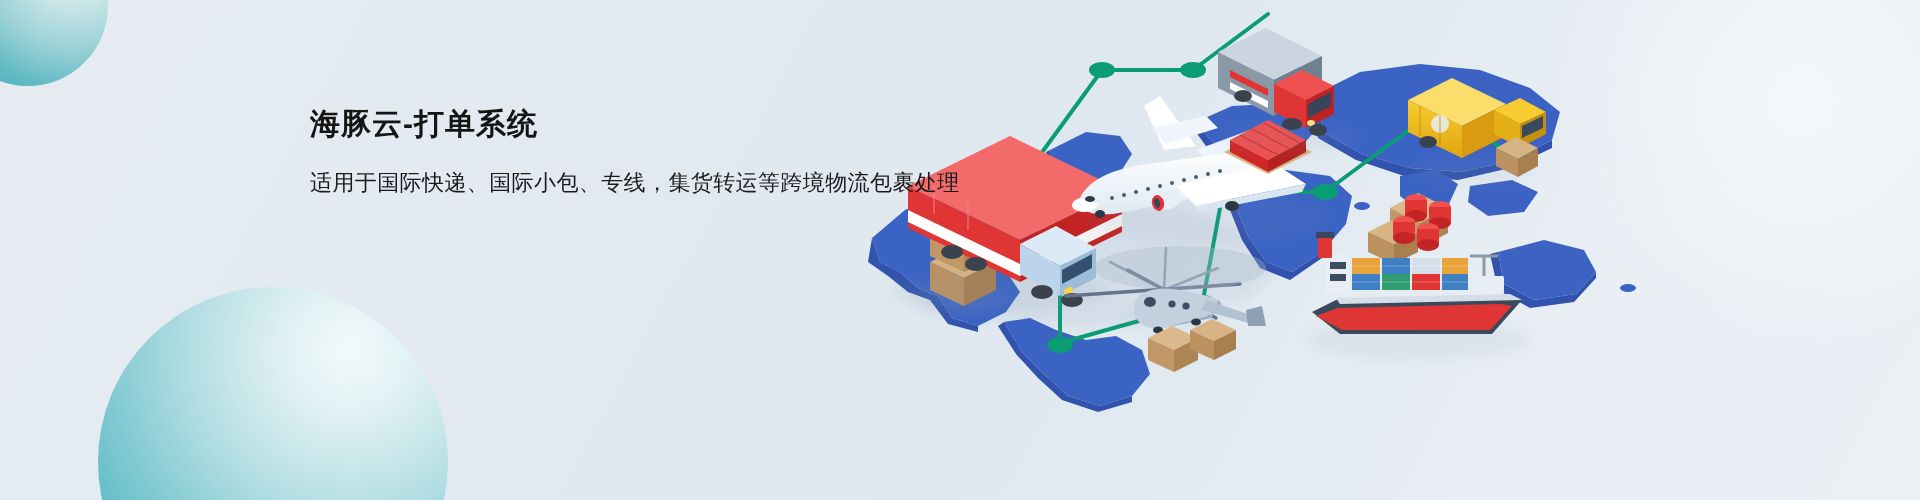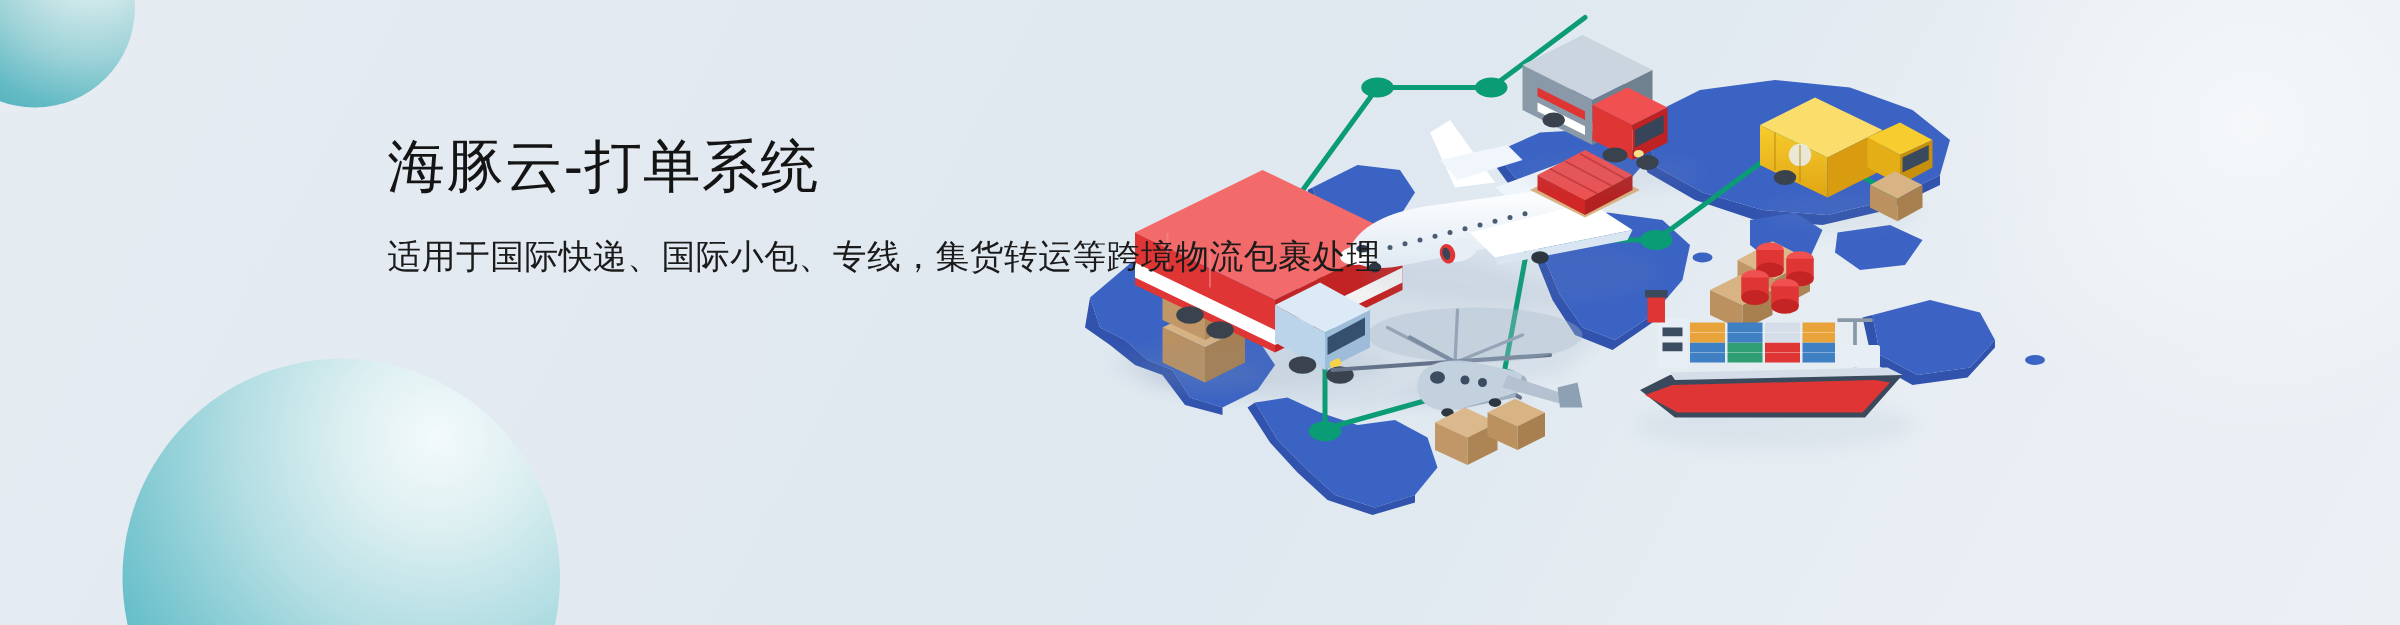--- a/index.html
+++ b/index.html
@@ -28,30 +28,30 @@
   #blob-glow{
     right:-140px;top:-160px;width:520px;height:520px;
     background:radial-gradient(circle at 50% 50%, rgba(255,255,255,.55) 0%, rgba(255,255,255,0) 70%);
   }
   
   #copy{
     position:absolute;left:310px;top:106px;width:640px;
     z-index:6;
   }
   #title{
-    font-size:46px;
+    font-size:30px;
     line-height:1.18;
-    font-weight:400;
+    font-weight:700;
     color:#141414;
     letter-spacing:1px;
     margin:0 0 26px 0;
     white-space:nowrap;
   }
   #subtitle{
-    font-size:27px;
+    font-size:22px;
     line-height:1.45;
     font-weight:400;
     color:#1b1b1b;
     letter-spacing:.4px;
     margin:0;
     white-space:nowrap;
   }
   
   #art{
     position:absolute;left:0;top:0;width:1920px;height:500px;

